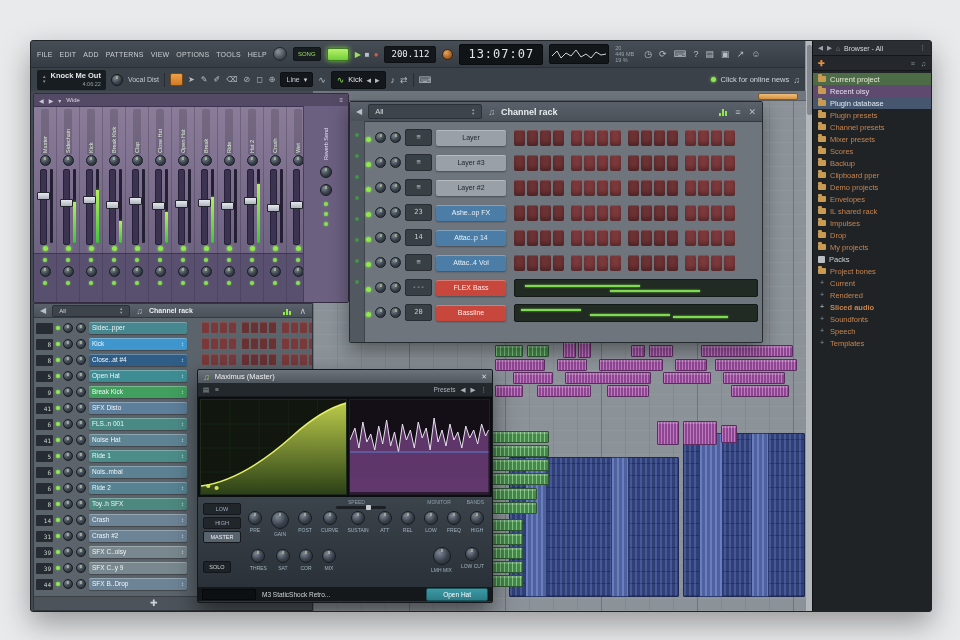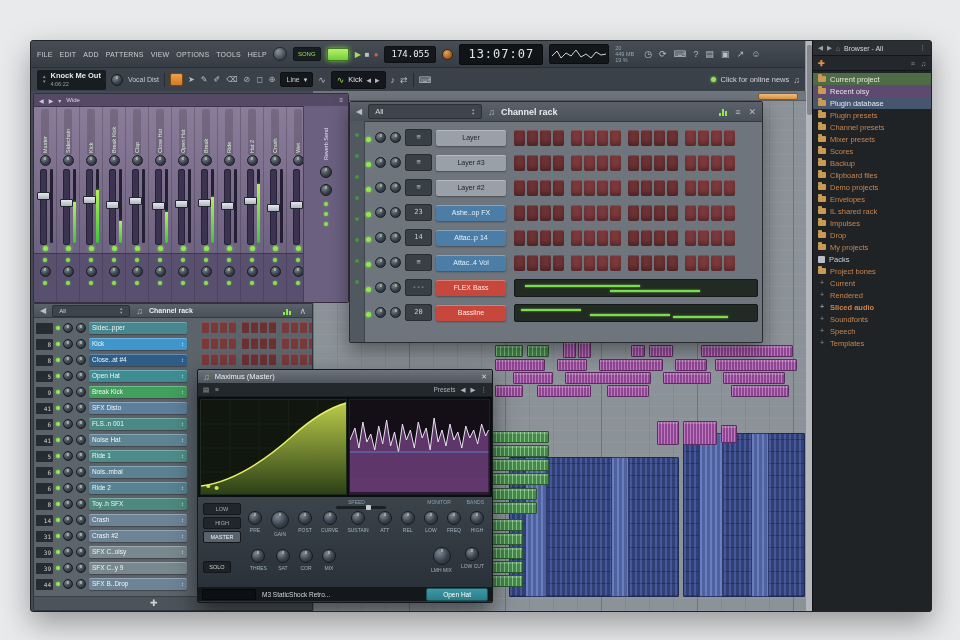--- a/index.html
+++ b/index.html
@@ -27,21 +27,21 @@
   .time-box{background:#101417;border:1px solid #0a0d10;border-radius:2px;color:#dfe5ea;
             font-family:"DejaVu Sans Mono",monospace;font-size:12px;height:19px;line-height:19px;padding:0 8px;letter-spacing:1px;}
   .scope{background:#131719;border:1px solid #0b0e10;border-radius:2px;height:18px;display:flex;align-items:center;padding:0 2px;}
   .meters{display:flex;flex-direction:column;justify-content:center;line-height:6px;}
   .meters span{font-size:5.5px;color:#9aa3ab;}
   .icon-strip{display:flex;gap:7px;margin-left:4px;}
   .gicon{font-size:9px;color:#b6bdc4;}
   .sep{width:1px;height:14px;background:#272c31;}
   .pattern-box{display:flex;align-items:center;background:#181d21;border:1px solid #10141820;border-radius:2px;height:18px;padding:0 4px;gap:4px;}
   .pat-arrows{display:flex;flex-direction:column;font-size:4.5px;color:#8a9298;line-height:4.5px;}
-  .pat-texts{display:flex;flex-direction:column;line-height:8px;}
+  .pat-texts{display:flex;flex-direction:column;line-height:8px;align-items:flex-end;}
   .pat-name{font-size:7.5px;color:#e3e7ea;font-weight:bold;}
   .pat-time{font-size:5.5px;color:#97a0a7;}
   .label7{font-size:7px;color:#c2c9cf;}
   .orange-badge{width:11px;height:11px;background:linear-gradient(#f0a04a,#cf7a28);border-radius:2px;border:1px solid #7c4812;}
   .tools{display:flex;gap:6px;}
   .tools .gicon{font-size:8px;}
   .snap-chip{background:#14181c;border:1px solid #0d1114;border-radius:2px;color:#c6ccd2;font-size:7px;height:13px;line-height:13px;padding:0 5px;display:flex;gap:4px;align-items:center;}
   .kick-box{background:#14181c;border:1px solid #0d1114;border-radius:2px;height:16px;display:flex;align-items:center;gap:4px;padding:0 5px;color:#dfe3e7;font-size:7.5px;}
   .news{margin-left:auto;display:flex;align-items:center;gap:4px;font-size:7.5px;color:#cfd5da;}
   .green-dot{width:5px;height:5px;border-radius:50%;background:#8ee84e;box-shadow:0 0 3px #8ee84e;}
@@ -227,21 +227,21 @@
             <div class="menu-item">HELP</div>
           </div>
         <span class="tb-circle"></span>
         <div class="chip"><span>SONG</span></div>
         <span class="pat-led"></span>
         <div class="transport">
           <span class="tbtn" style="color:#9fe05a">▶</span>
           <span class="tbtn">■</span>
           <span class="tbtn rec">●</span>
         </div>
-        <div class="tempo-box">174.055</div>
+        <div class="tempo-box">200.112</div>
         <span class="mini-knob"></span>
         <div class="time-box">13:07:07</div>
         <div class="scope">
           <svg width="54" height="14">
               <path d="M0,9 L5,4 L9,11 L14,6 L19,9 L24,3 L29,10 L34,7 L39,11 L44,5 L49,8 L54,7" stroke="#cdd5db" fill="none" stroke-width="1"></path>
             </svg>
         </div>
         <div class="meters">
           <span>20</span>
           <span>449 MB</span>
@@ -1225,21 +1225,21 @@
           <div class="br-item" style="color: rgb(201, 133, 78);">
             <span class="icon-folder"></span>
             <span>Scores</span>
           </div>
           <div class="br-item" style="color: rgb(201, 133, 78);">
             <span class="icon-folder"></span>
             <span>Backup</span>
           </div>
           <div class="br-item" style="color: rgb(201, 133, 78);">
             <span class="icon-folder"></span>
-            <span>Clipboard files</span>
+            <span>Clipboard pper</span>
           </div>
           <div class="br-item" style="color: rgb(201, 133, 78);">
             <span class="icon-folder"></span>
             <span>Demo projects</span>
           </div>
           <div class="br-item" style="color: rgb(201, 133, 78);">
             <span class="icon-folder"></span>
             <span>Envelopes</span>
           </div>
           <div class="br-item" style="color: rgb(201, 133, 78);">

